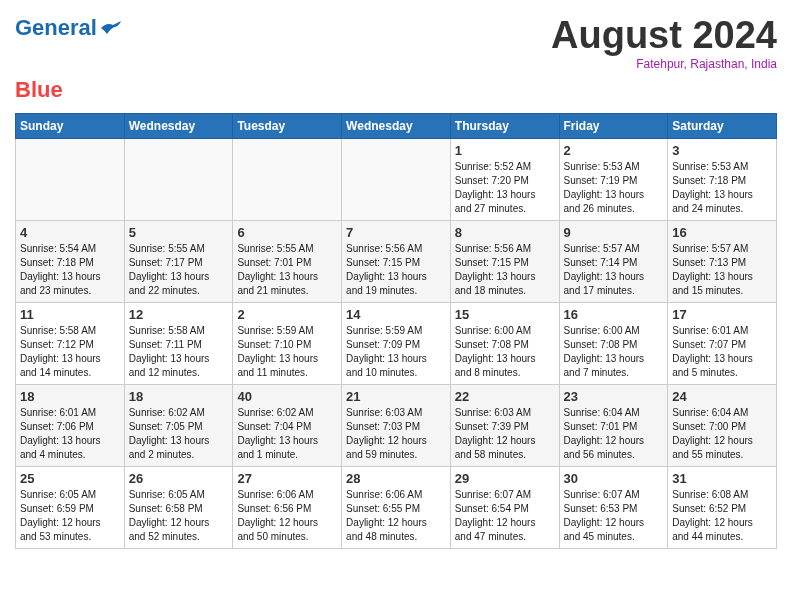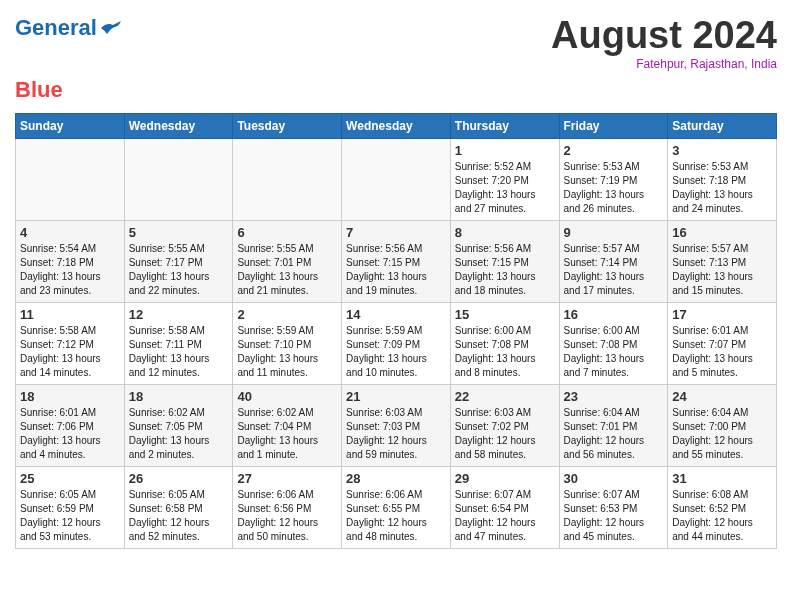--- a/index.html
+++ b/index.html
@@ -262,21 +262,21 @@
         <td>
           <span class="day-num">21</span>
           <div class="cell-text">Sunrise: 6:03 AM
 Sunset: 7:03 PM
 Daylight: 12 hours
 and 59 minutes.</div>
         </td>
         <td>
           <span class="day-num">22</span>
           <div class="cell-text">Sunrise: 6:03 AM
-Sunset: 7:02 PM
+Sunset: 7:39 PM
 Daylight: 12 hours
 and 58 minutes.</div>
         </td>
         <td>
           <span class="day-num">23</span>
           <div class="cell-text">Sunrise: 6:04 AM
 Sunset: 7:01 PM
 Daylight: 12 hours
 and 56 minutes.</div>
         </td>

